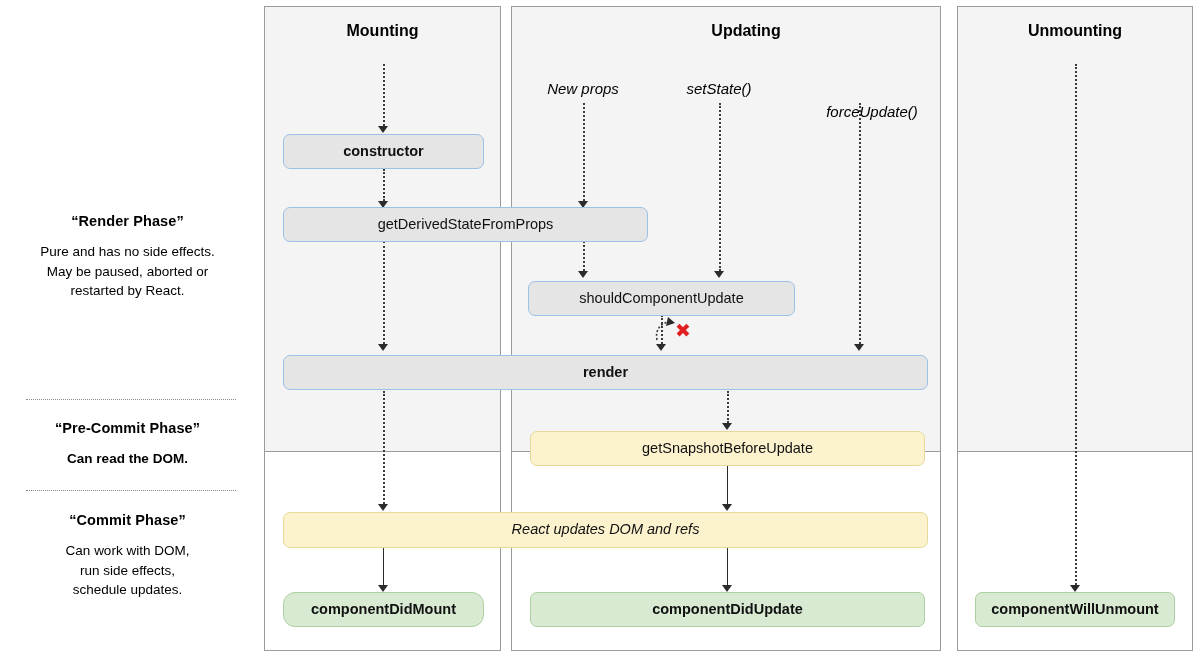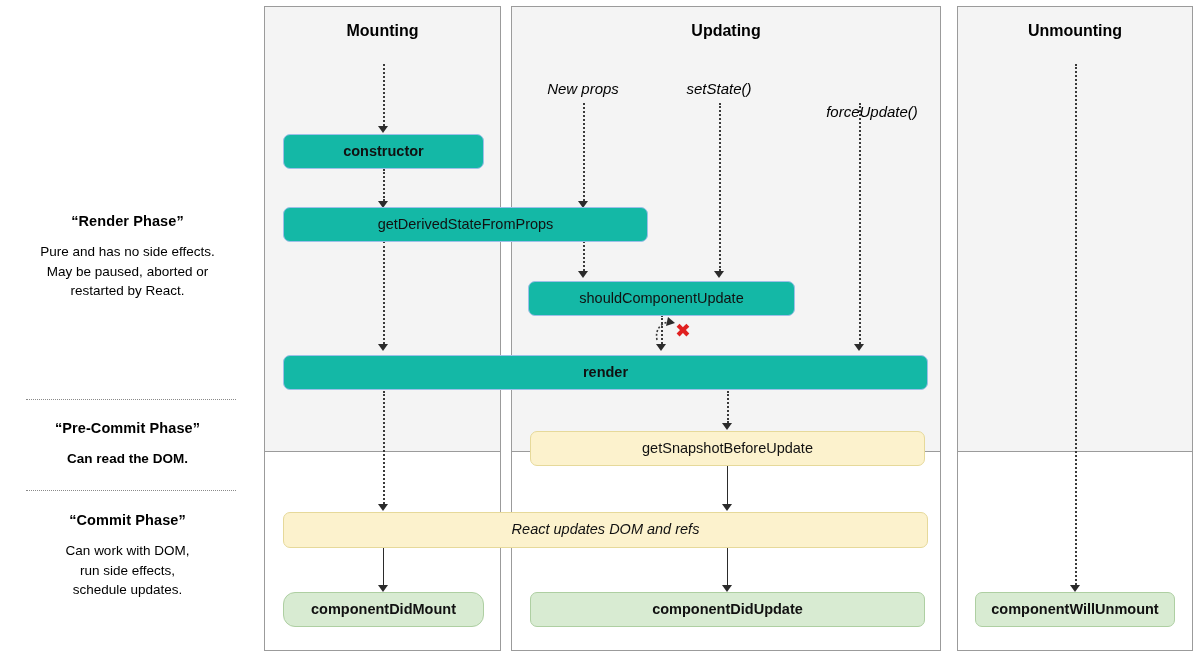--- a/index.html
+++ b/index.html
@@ -98,21 +98,21 @@
     box-sizing: border-box;
     border-radius: 7px;
     display: flex;
     align-items: center;
     justify-content: center;
     font-size: 14.5px;
     text-align: center;
     line-height: 1.2;
   }
   .node.blue {
-    background: #14b8a6;
+    background: #e5e5e5;
     border: 1px solid #9dc0e8;
     color: #111;
   }
   .node.yellow {
     background: #fcf2cd;
     border: 1px solid #e6d99a;
     color: #111;
   }
   .node.green {
     background: #d8ebd2;
@@ -193,21 +193,21 @@
   <div class="col col-top" style="left:264px; top:6px; width:237px; height:446px;"></div>
   <div class="col col-bot" style="left:264px; top:451px; width:237px; height:200px;"></div>
 
   <div class="col col-top" style="left:511px; top:6px; width:430px; height:446px;"></div>
   <div class="col col-bot" style="left:511px; top:451px; width:430px; height:200px;"></div>
 
   <div class="col col-top" style="left:957px; top:6px; width:236px; height:446px;"></div>
   <div class="col col-bot" style="left:957px; top:451px; width:236px; height:200px;"></div>
 
   <div class="col-title" style="left:264px; width:237px;">Mounting</div>
-  <div class="col-title" style="left:511px; width:430px;">Updating</div>
+  <div class="col-title" style="left:511px; width:430px;padding-left:20px;">Updating</div>
   <div class="col-title" style="left:957px; width:236px;">Unmounting</div>
 
   <div class="dotted-v" style="left:383px; top:64px; height:62px;"></div>
   <div class="arrowhead" style="left:383px; top:126px;"></div>
 
   <div class="dotted-v" style="left:383px; top:169px; height:32px;"></div>
   <div class="arrowhead" style="left:383px; top:201px;"></div>
 
   <div class="dotted-v" style="left:383px; top:241px; height:103px;"></div>
   <div class="arrowhead" style="left:383px; top:344px;"></div>

